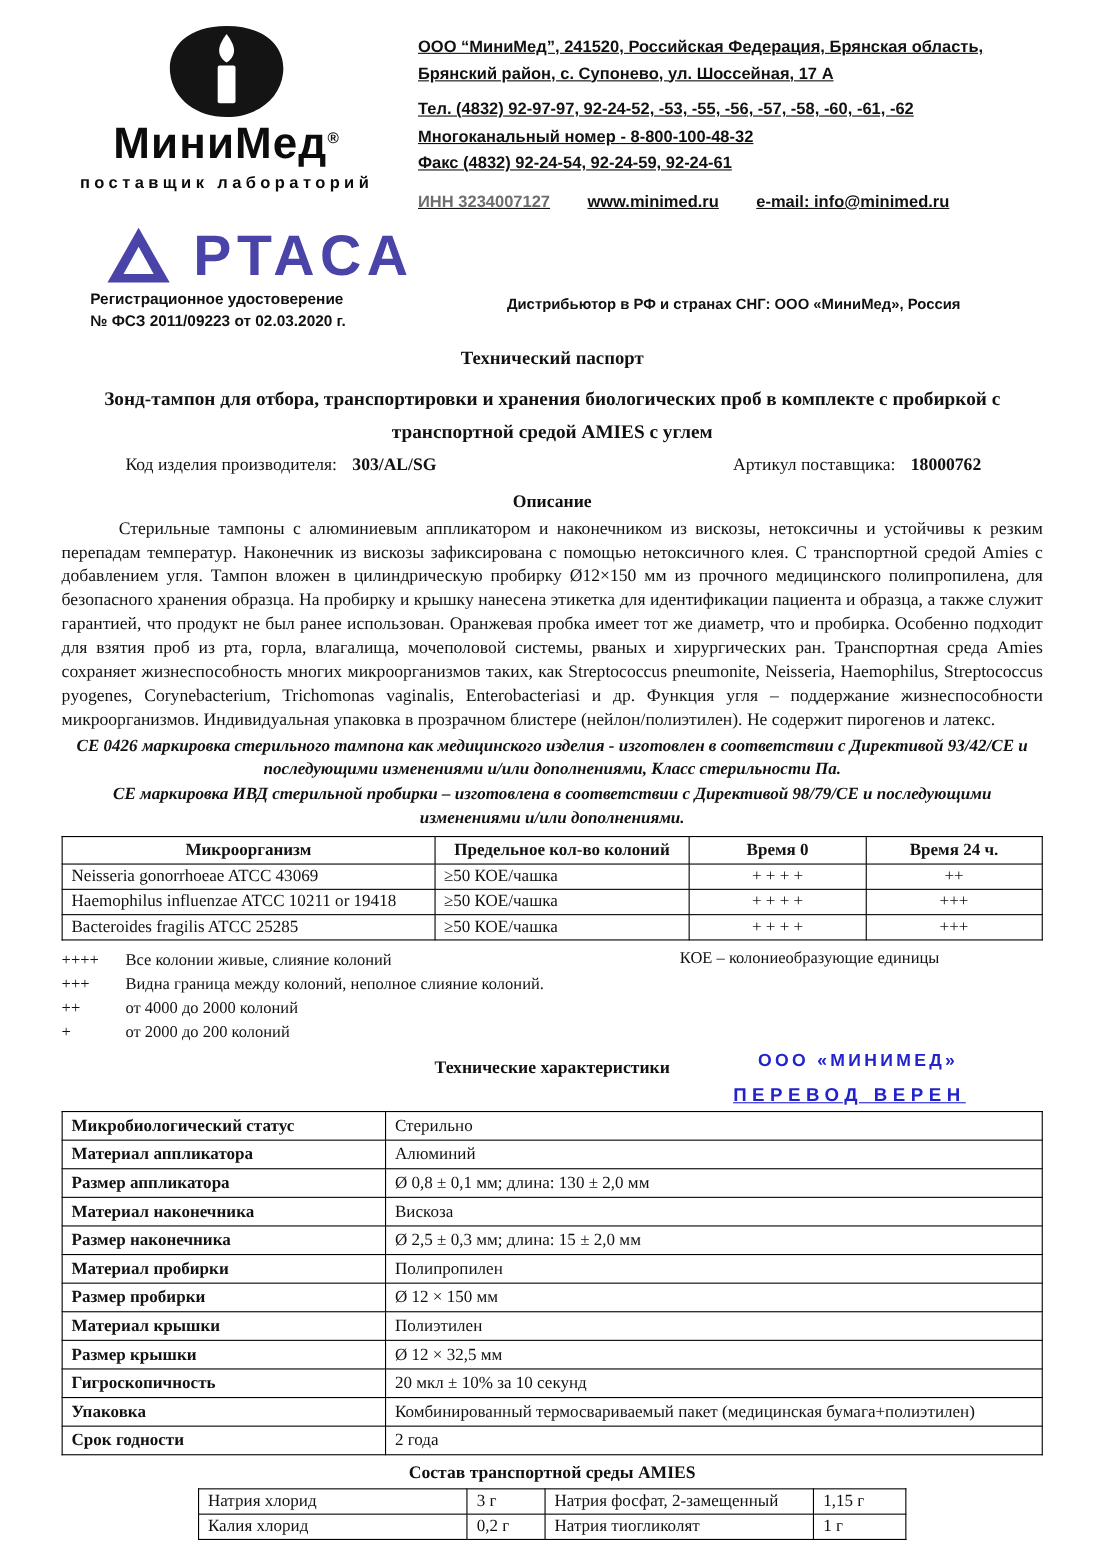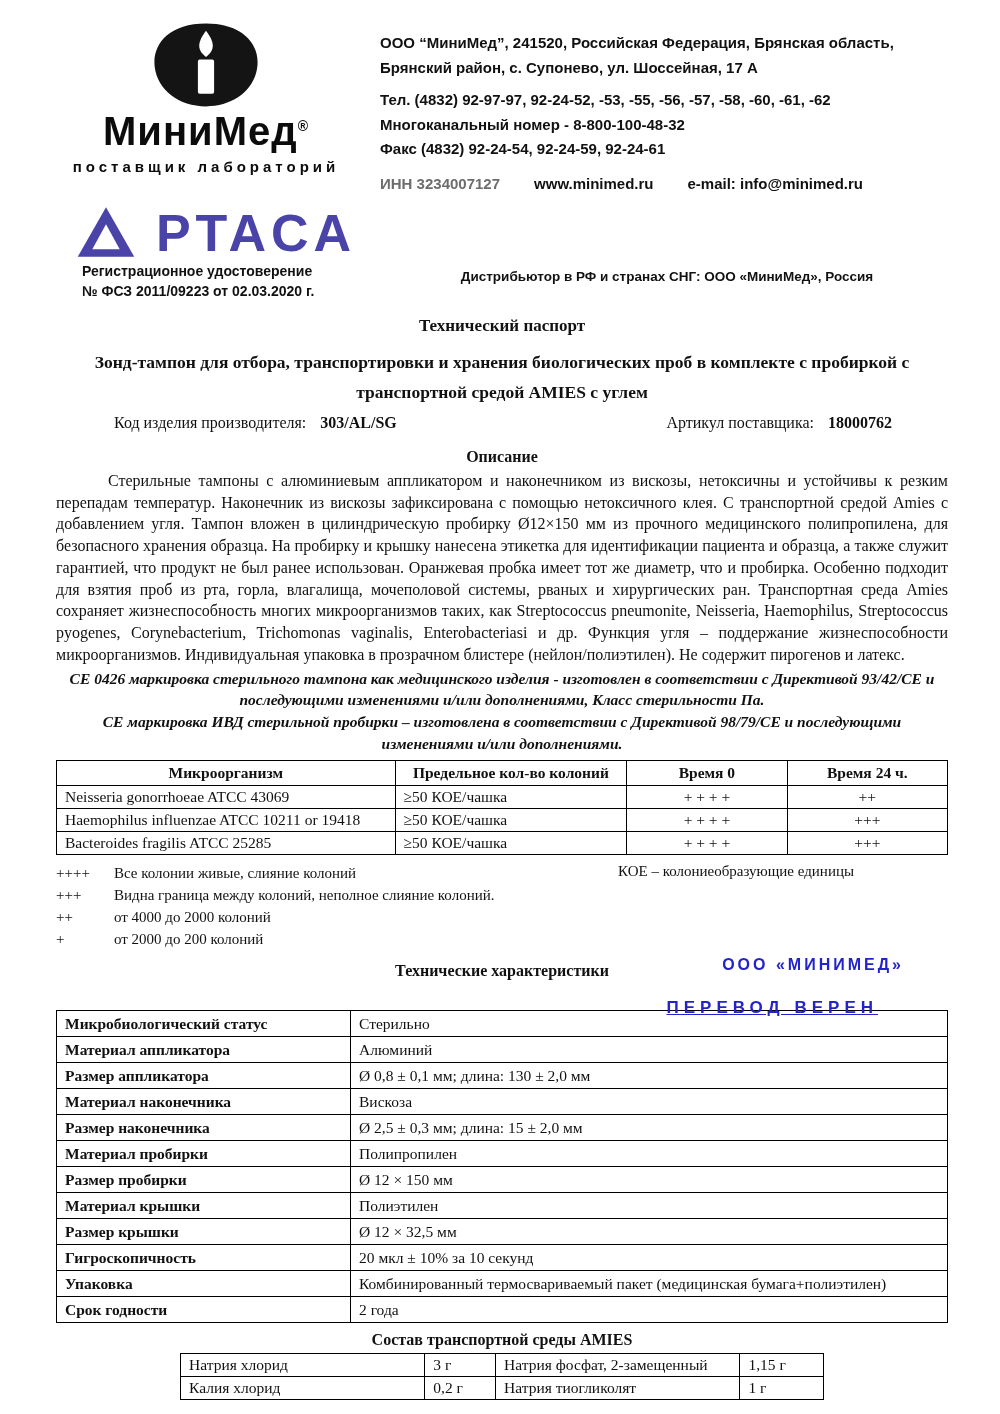--- a/index.html
+++ b/index.html
@@ -12,29 +12,29 @@
   body{width:1000px;font-family:"Liberation Serif",serif;color:var(--ink);}
   .page{width:1000px;min-height:1414px;padding:18px 52px 20px 56px;background:#fff;}
 
   
   .top-header{display:flex;gap:24px;margin-bottom:6px;}
   .logo-col{flex:0 0 300px;text-align:center;padding-top:2px;font-family:"Liberation Sans",sans-serif;}
   .emblem{display:block;margin:0 auto;}
   .brand-line{font-weight:bold;font-size:40px;letter-spacing:1px;line-height:1.05;color:#0c0c0c;}
   .brand-line sup{font-size:14px;vertical-align:super;}
   .tagline{font-weight:bold;font-size:15px;letter-spacing:4px;margin-top:6px;color:#0c0c0c;}
-  .contact-col{flex:1;font-family:"Liberation Sans",sans-serif;font-weight:bold;font-size:15px;line-height:1.5;padding-top:14px;}
+  .contact-col{flex:1;font-family:"Liberation Sans",sans-serif;font-weight:bold;font-size:15px;line-height:1.5;padding-top:14px;text-decoration:underline;}
   .contact-col .line{margin-bottom:2px;}
   .phones{margin-top:10px;}
   .inn-row{display:flex;margin-top:12px;gap:34px;}
   .inn{color:#6d6d6d;}
 
   
   .aptaca-row{display:flex;gap:18px;align-items:flex-start;margin-bottom:2px;}
-  .aptaca-logo{flex:0 0 320px;display:flex;align-items:flex-end;justify-content:center;gap:20px;padding-top:4px;}
+  .aptaca-logo{flex:0 0 320px;display:flex;align-items:flex-end;justify-content:flex-end;gap:20px;padding-top:4px;}
   .aptaca-word{font-family:"Liberation Sans",sans-serif;font-weight:bold;font-size:52px;letter-spacing:5px;color:var(--aptaca-blue);line-height:1;}
   .aptaca-info{flex:1;font-family:"Liberation Sans",sans-serif;font-weight:bold;font-size:14px;line-height:1.6;text-align:center;padding-top:8px;}
   .reg-row{display:flex;margin-bottom:14px;}
   .reg-cert{flex:0 0 330px;font-family:"Liberation Sans",sans-serif;font-weight:bold;font-size:14px;line-height:1.45;padding-left:26px;}
   .distributor{flex:1;text-align:center;font-family:"Liberation Sans",sans-serif;font-weight:bold;font-size:13.5px;padding-top:8px;}
 
   
   .doc-title{font-size:17px;font-weight:bold;text-align:center;margin:14px 0 10px;}
   .product-title{font-size:17.5px;font-weight:bold;text-align:center;line-height:1.75;margin:11px 8px 6px;}
   .codes-row{display:flex;font-size:16px;margin:2px 0 16px;padding:0 56px 0 58px;}
@@ -57,22 +57,22 @@
   .microbe-table col.c4{width:18%;}
 
   .legend-wrap{display:flex;font-size:15px;margin:8px 0 4px;}
   .legend-left{flex:1;}
   .legend-line{display:flex;line-height:1.45;}
   .legend-marker{flex:0 0 58px;}
   .legend-right{flex:0 0 330px;text-align:left;}
 
   .tech-head-row{position:relative;height:56px;margin-top:4px;}
   .tech-head-row .section-heading{padding-top:8px;}
-  .stamp1{position:absolute;right:44px;top:2px;font-family:"Liberation Sans",sans-serif;font-weight:bold;font-size:16px;letter-spacing:3px;color:var(--stamp-blue);}
-  .stamp2{position:absolute;right:70px;top:44px;font-family:"Liberation Sans",sans-serif;font-weight:bold;font-size:17px;letter-spacing:5px;color:var(--stamp-blue);text-decoration:underline;}
+  .stamp1{position:absolute;right:77px;top:2px;font-family:"Liberation Sans",sans-serif;font-weight:bold;font-size:16px;letter-spacing:3px;color:var(--stamp-blue);}
+  .stamp2{position:absolute;right:70px;top:32px;font-family:"Liberation Sans",sans-serif;font-weight:bold;font-size:17px;letter-spacing:5px;color:var(--stamp-blue);text-decoration:underline;}
 
   .tech-table td{height:26px;}
   .tech-table col.c1{width:33%;}
   .tech-table td:first-child{font-weight:bold;}
 
   .comp-heading{font-size:16px;font-weight:bold;text-align:center;margin:8px 0 4px;}
   .comp-table{width:644px;margin:0 auto 0 124px;font-size:15.5px;}
   .comp-table col.n1{width:38%;}
   .comp-table col.v1{width:11%;}
   .comp-table col.n2{width:38%;}

